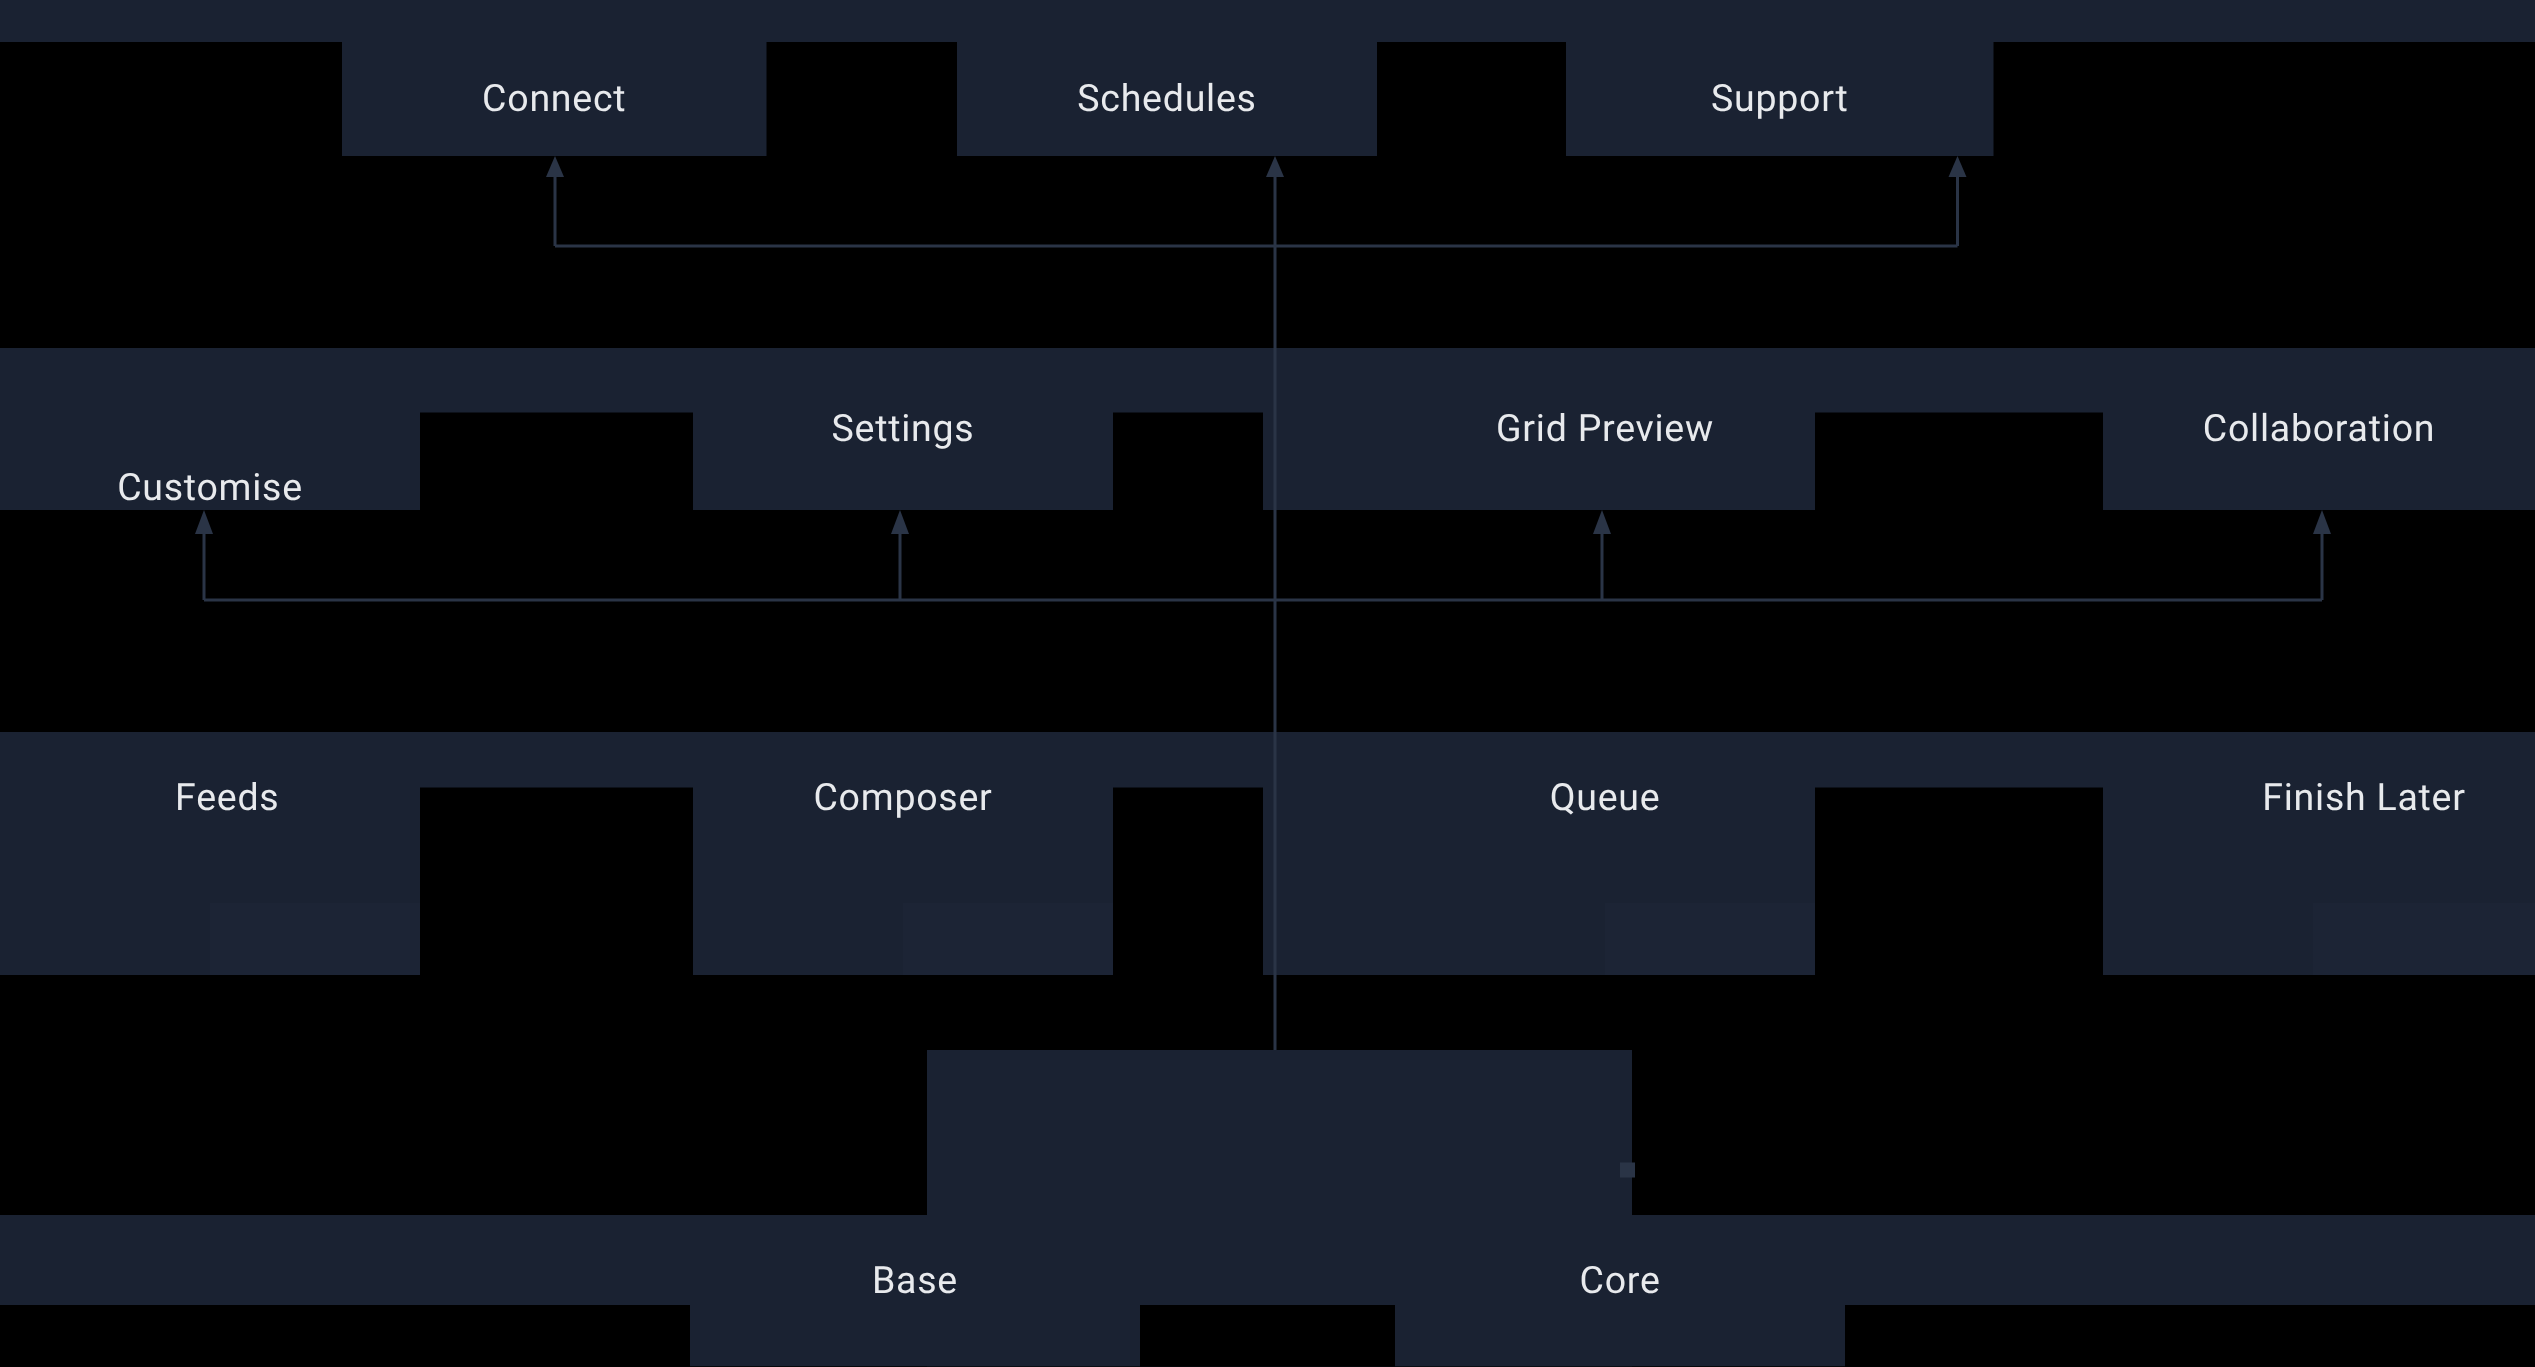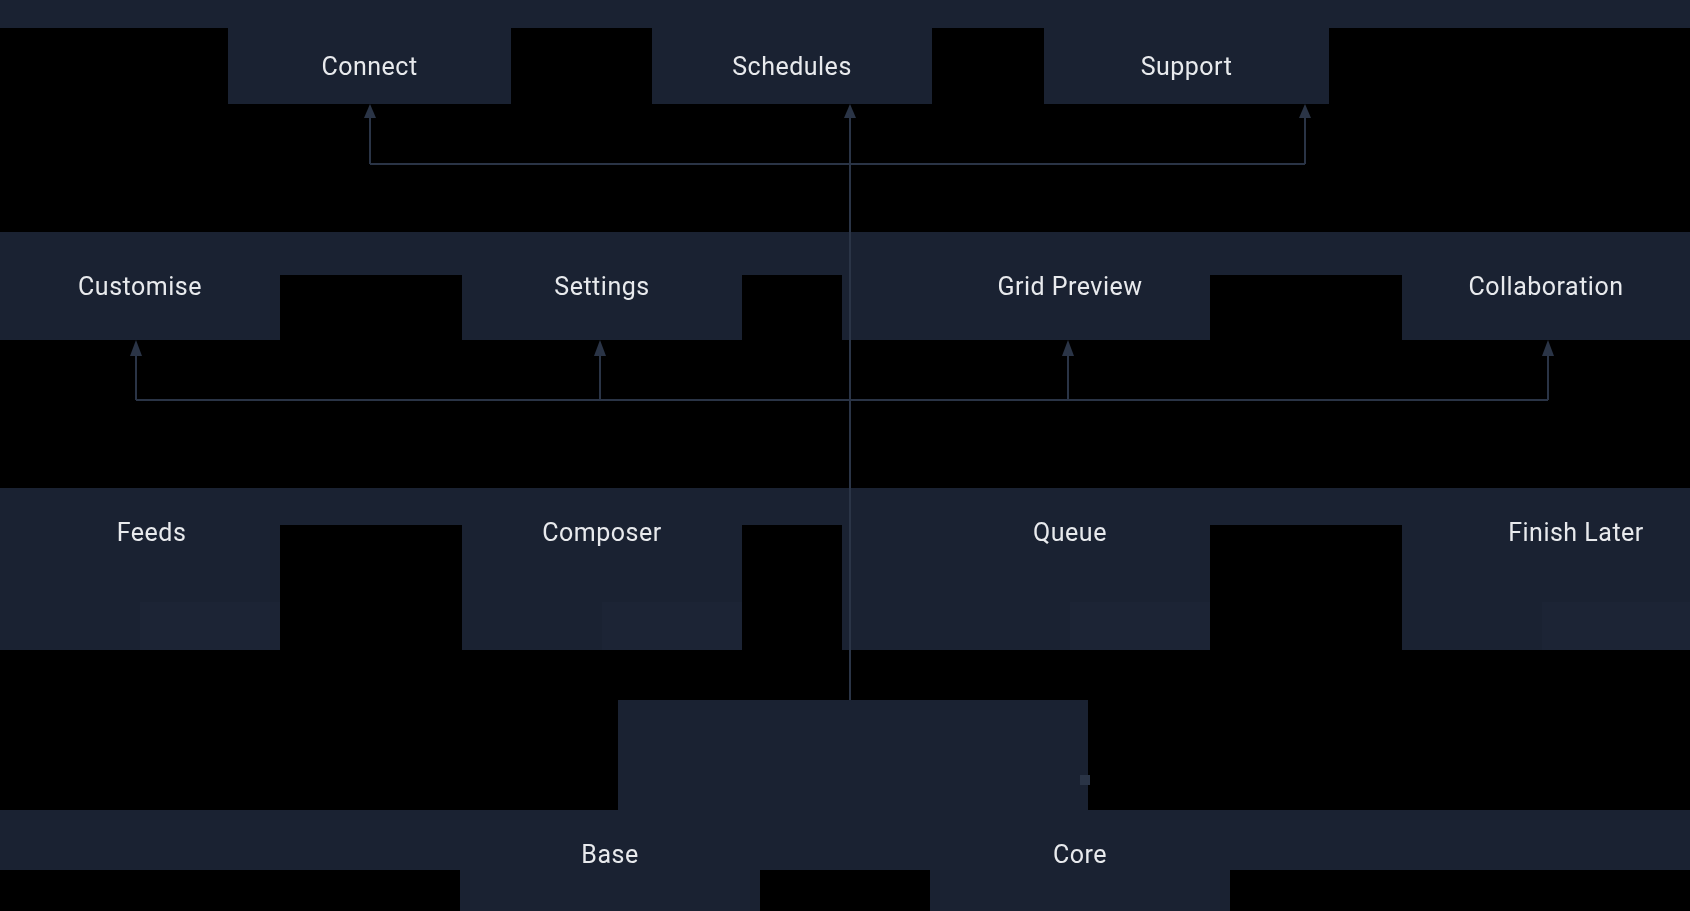--- a/index.html
+++ b/index.html
@@ -43,29 +43,29 @@
   }
 </style>
 </head>
 <body>
 
 <div class="band" style="top:0; height:28px;"></div>
 
 <div class="box" style="left:228px; top:28px; width:283px; height:76px;">
   <span>Connect</span>
 </div>
-<div class="box" style="left:652px; top:28px; width:280px; height:76px;">
+<div class="box" style="left:638px; top:28px; width:280px; height:76px;">
   <span>Schedules</span>
 </div>
 <div class="box" style="left:1044px; top:28px; width:285px; height:76px;">
   <span>Support</span>
 </div>
 
 <div class="band" style="top:232px; height:108px;"></div>
-<div class="box" style="left:0; top:232px; width:280px; height:108px;">
+<div class="box" style="left:0; top:232px; width:280px; height:108px;align-items:flex-end;">
   <span>Customise</span>
 </div>
 <div class="box" style="left:462px; top:232px; width:280px; height:108px;">
   <span>Settings</span>
 </div>
 <div class="box" style="left:930px; top:232px; width:280px; height:108px;">
   <span>Grid Preview</span>
 </div>
 <div class="box" style="left:1402px; top:232px; width:288px; height:108px;">
   <span>Collaboration</span>

